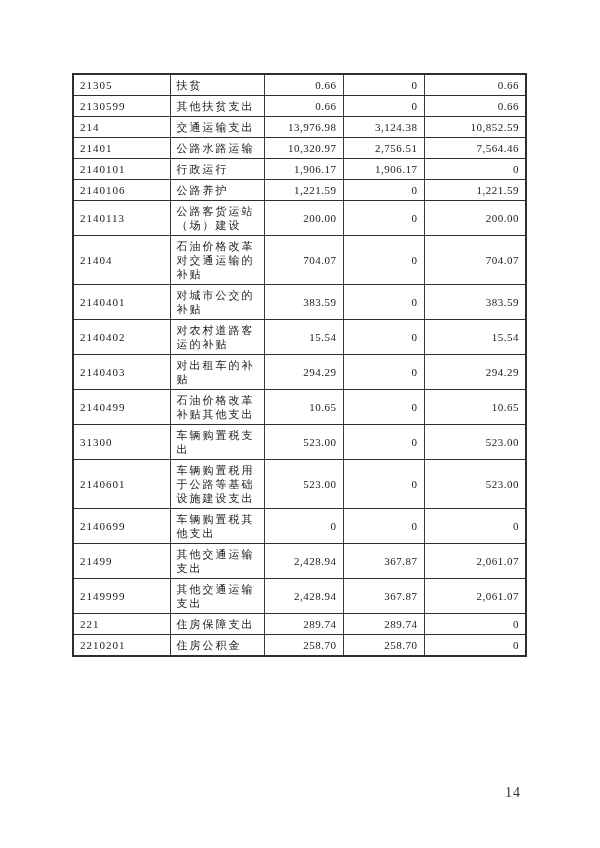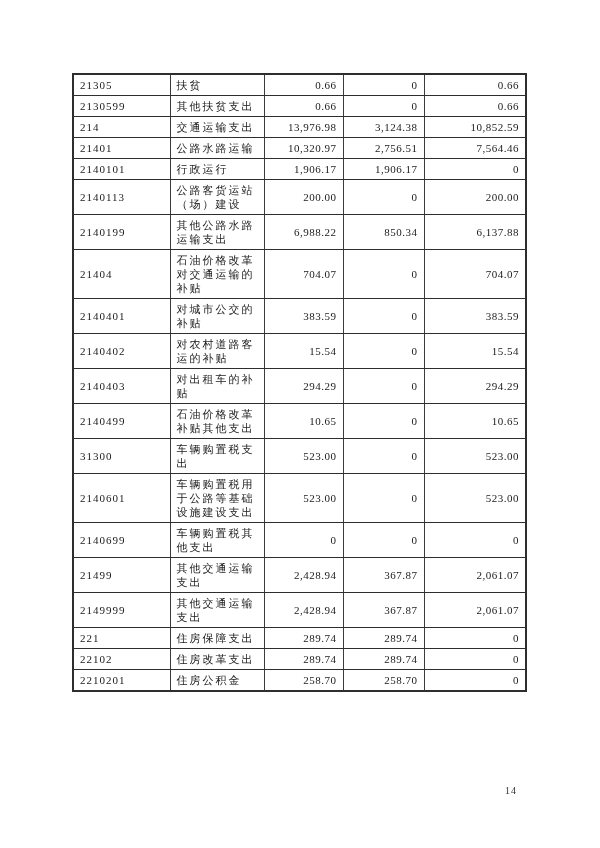--- a/index.html
+++ b/index.html
@@ -47,21 +47,21 @@
   td.col-num {
     text-align: right;
     letter-spacing: 0.5px;
     padding-right: 8px;
     white-space: nowrap;
   }
   .page-number {
     position: absolute;
     left: 505px;
     top: 785px;
-    font-size: 10px;
+    font-size: 14px;
     letter-spacing: 1px;
     color: #333333;
   }
 </style>
 </head>
 <body>
 
 <div class="page">
 
   <table class="budget">
@@ -107,37 +107,37 @@
 
   <tr>
     <td class="col-code">2140101</td>
     <td class="col-name">行政运行</td>
     <td class="col-num">1,906.17</td>
     <td class="col-num">1,906.17</td>
     <td class="col-num">0</td>
   </tr>
 
 
+  <tr>
+    <td class="col-code">2140106</td>
+    <td class="col-name">公路养护</td>
+    <td class="col-num">1,221.59</td>
+    <td class="col-num">0</td>
+    <td class="col-num">1,221.59</td>
+  </tr>
 
   <tr>
     <td class="col-code">2140113</td>
     <td class="col-name">公路客货运站（场）建设</td>
     <td class="col-num">200.00</td>
     <td class="col-num">0</td>
     <td class="col-num">200.00</td>
   </tr>
 
 
-  <tr>
-    <td class="col-code">2140199</td>
-    <td class="col-name">其他公路水路运输支出</td>
-    <td class="col-num">6,988.22</td>
-    <td class="col-num">850.34</td>
-    <td class="col-num">6,137.88</td>
-  </tr>
 
   <tr>
     <td class="col-code">21404</td>
     <td class="col-name">石油价格改革对交通运输的补贴</td>
     <td class="col-num">704.07</td>
     <td class="col-num">0</td>
     <td class="col-num">704.07</td>
   </tr>
 
   <tr>
@@ -213,27 +213,20 @@
   </tr>
 
   <tr>
     <td class="col-code">221</td>
     <td class="col-name">住房保障支出</td>
     <td class="col-num">289.74</td>
     <td class="col-num">289.74</td>
     <td class="col-num">0</td>
   </tr>
 
-  <tr>
-    <td class="col-code">22102</td>
-    <td class="col-name">住房改革支出</td>
-    <td class="col-num">289.74</td>
-    <td class="col-num">289.74</td>
-    <td class="col-num">0</td>
-  </tr>
 
   <tr>
     <td class="col-code">2210201</td>
     <td class="col-name">住房公积金</td>
     <td class="col-num">258.70</td>
     <td class="col-num">258.70</td>
     <td class="col-num">0</td>
   </tr>
 </tbody>
   </table>

